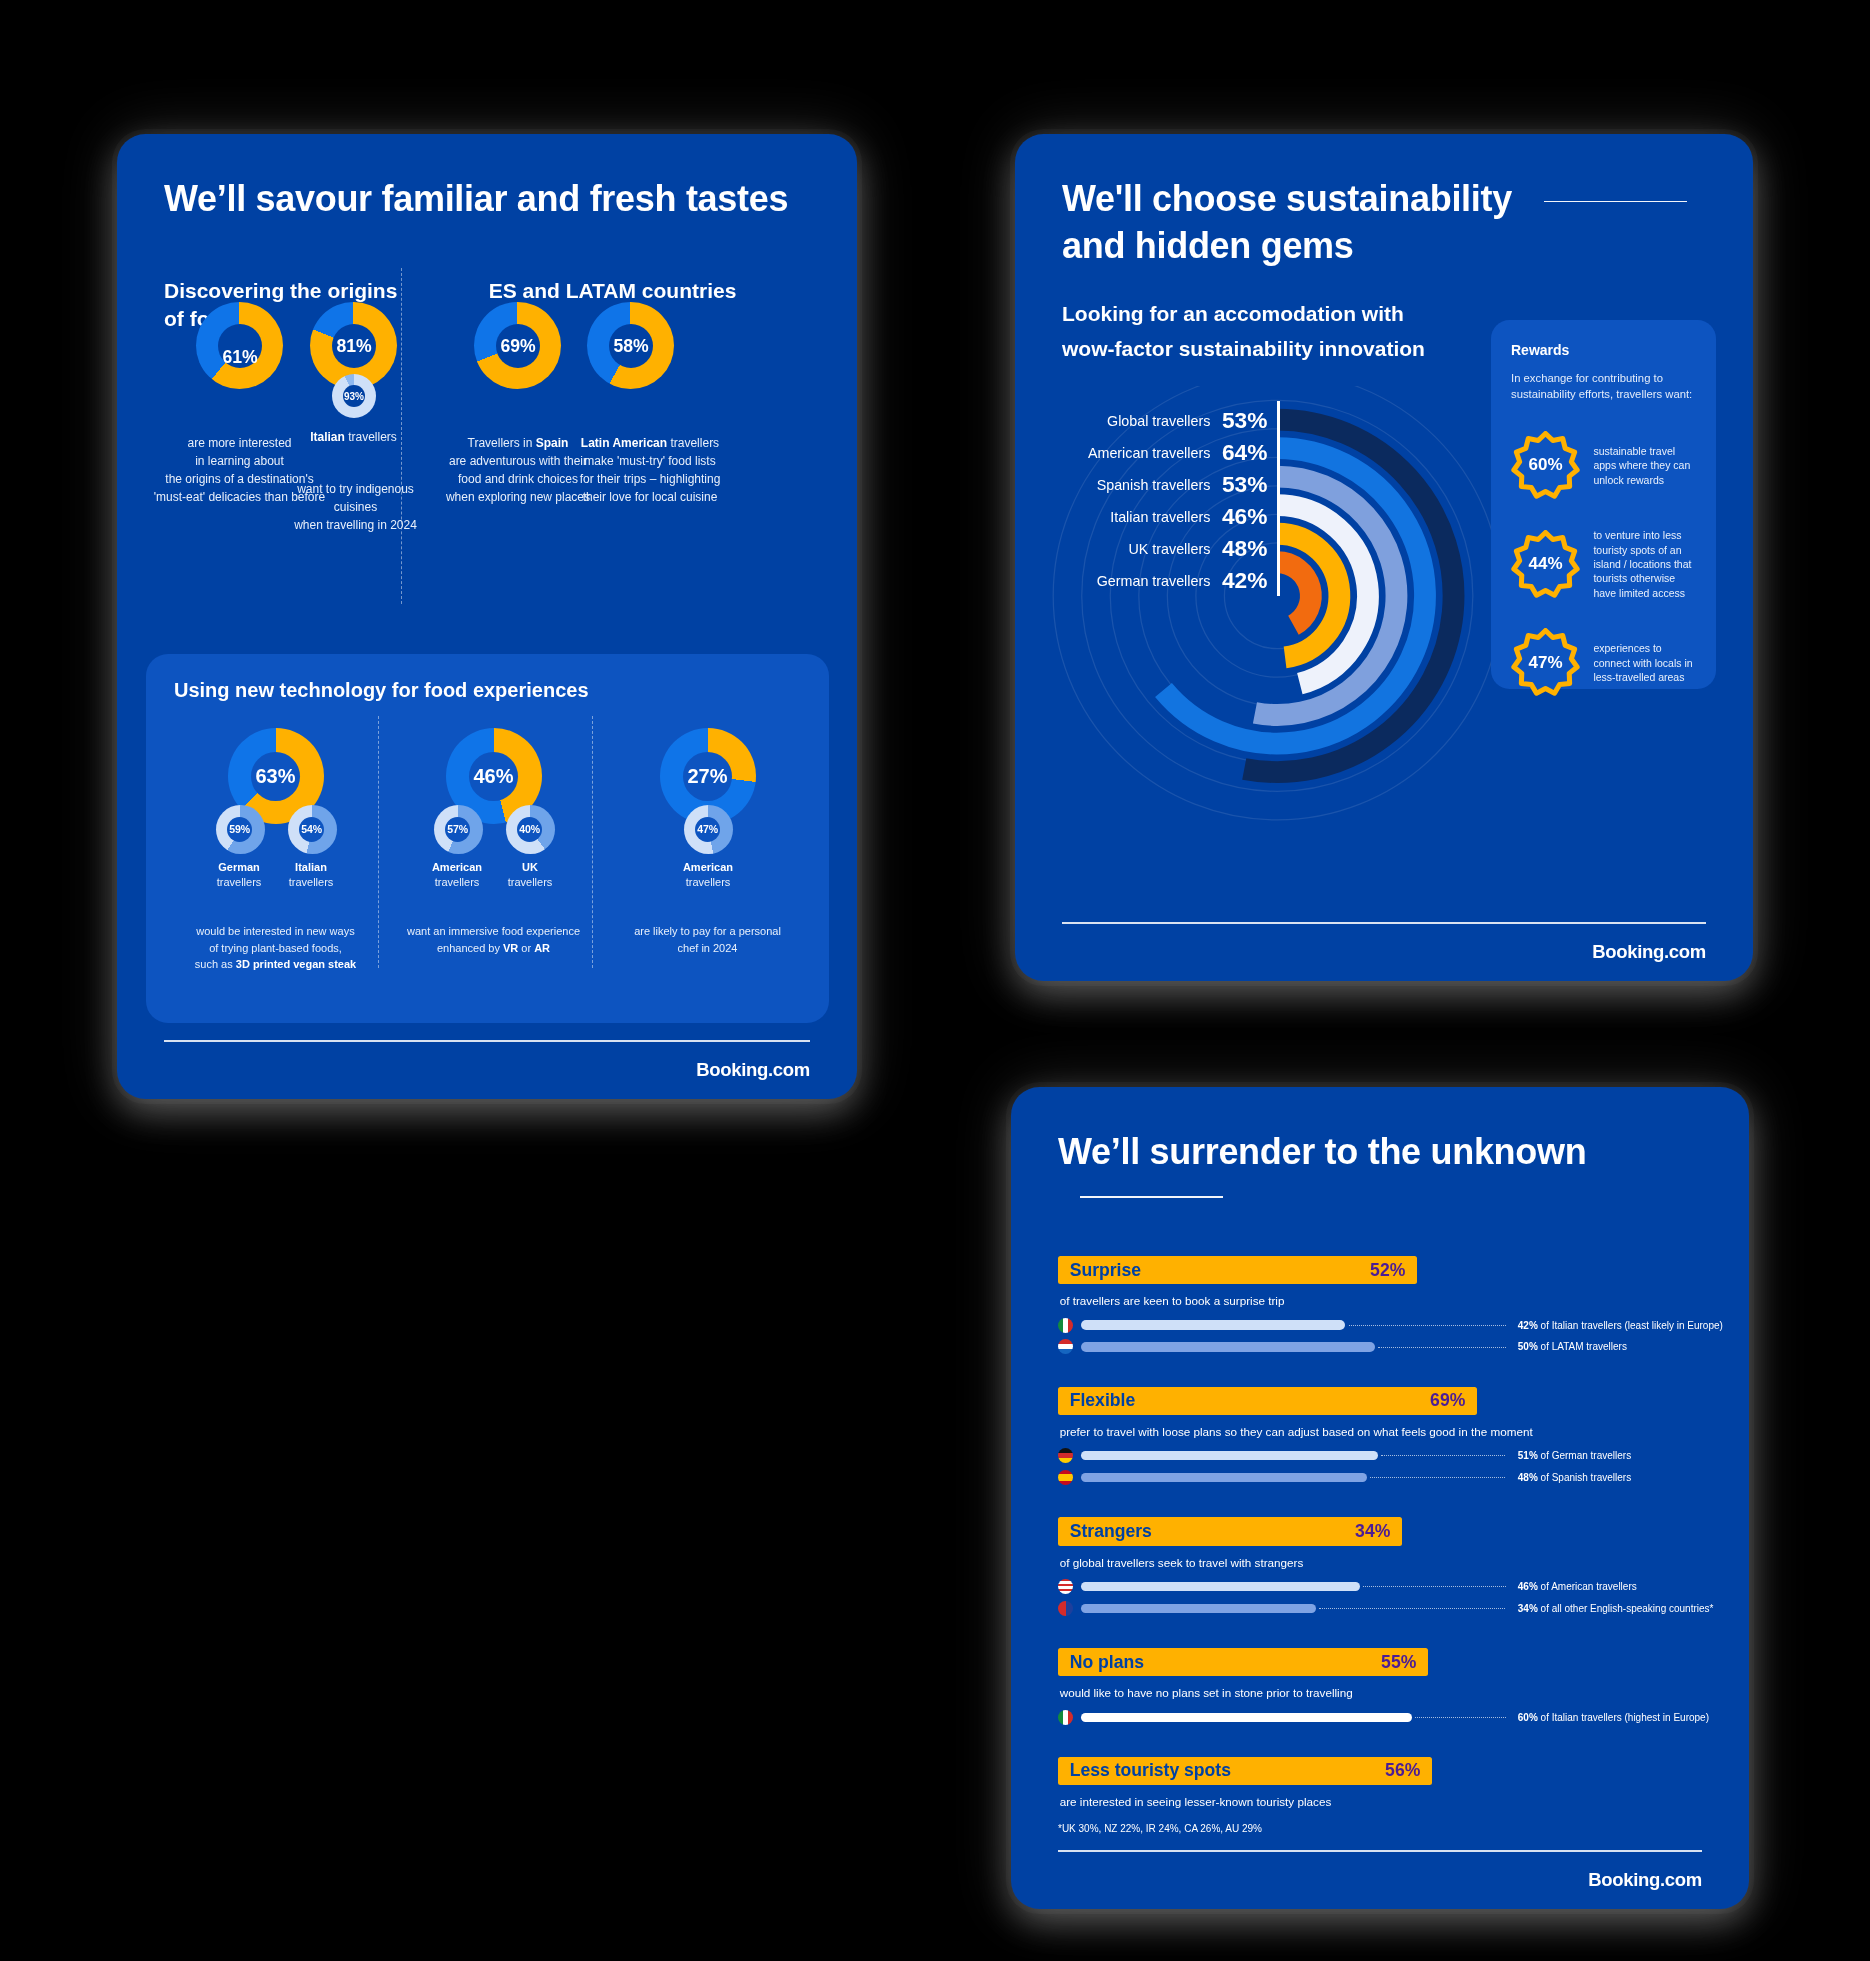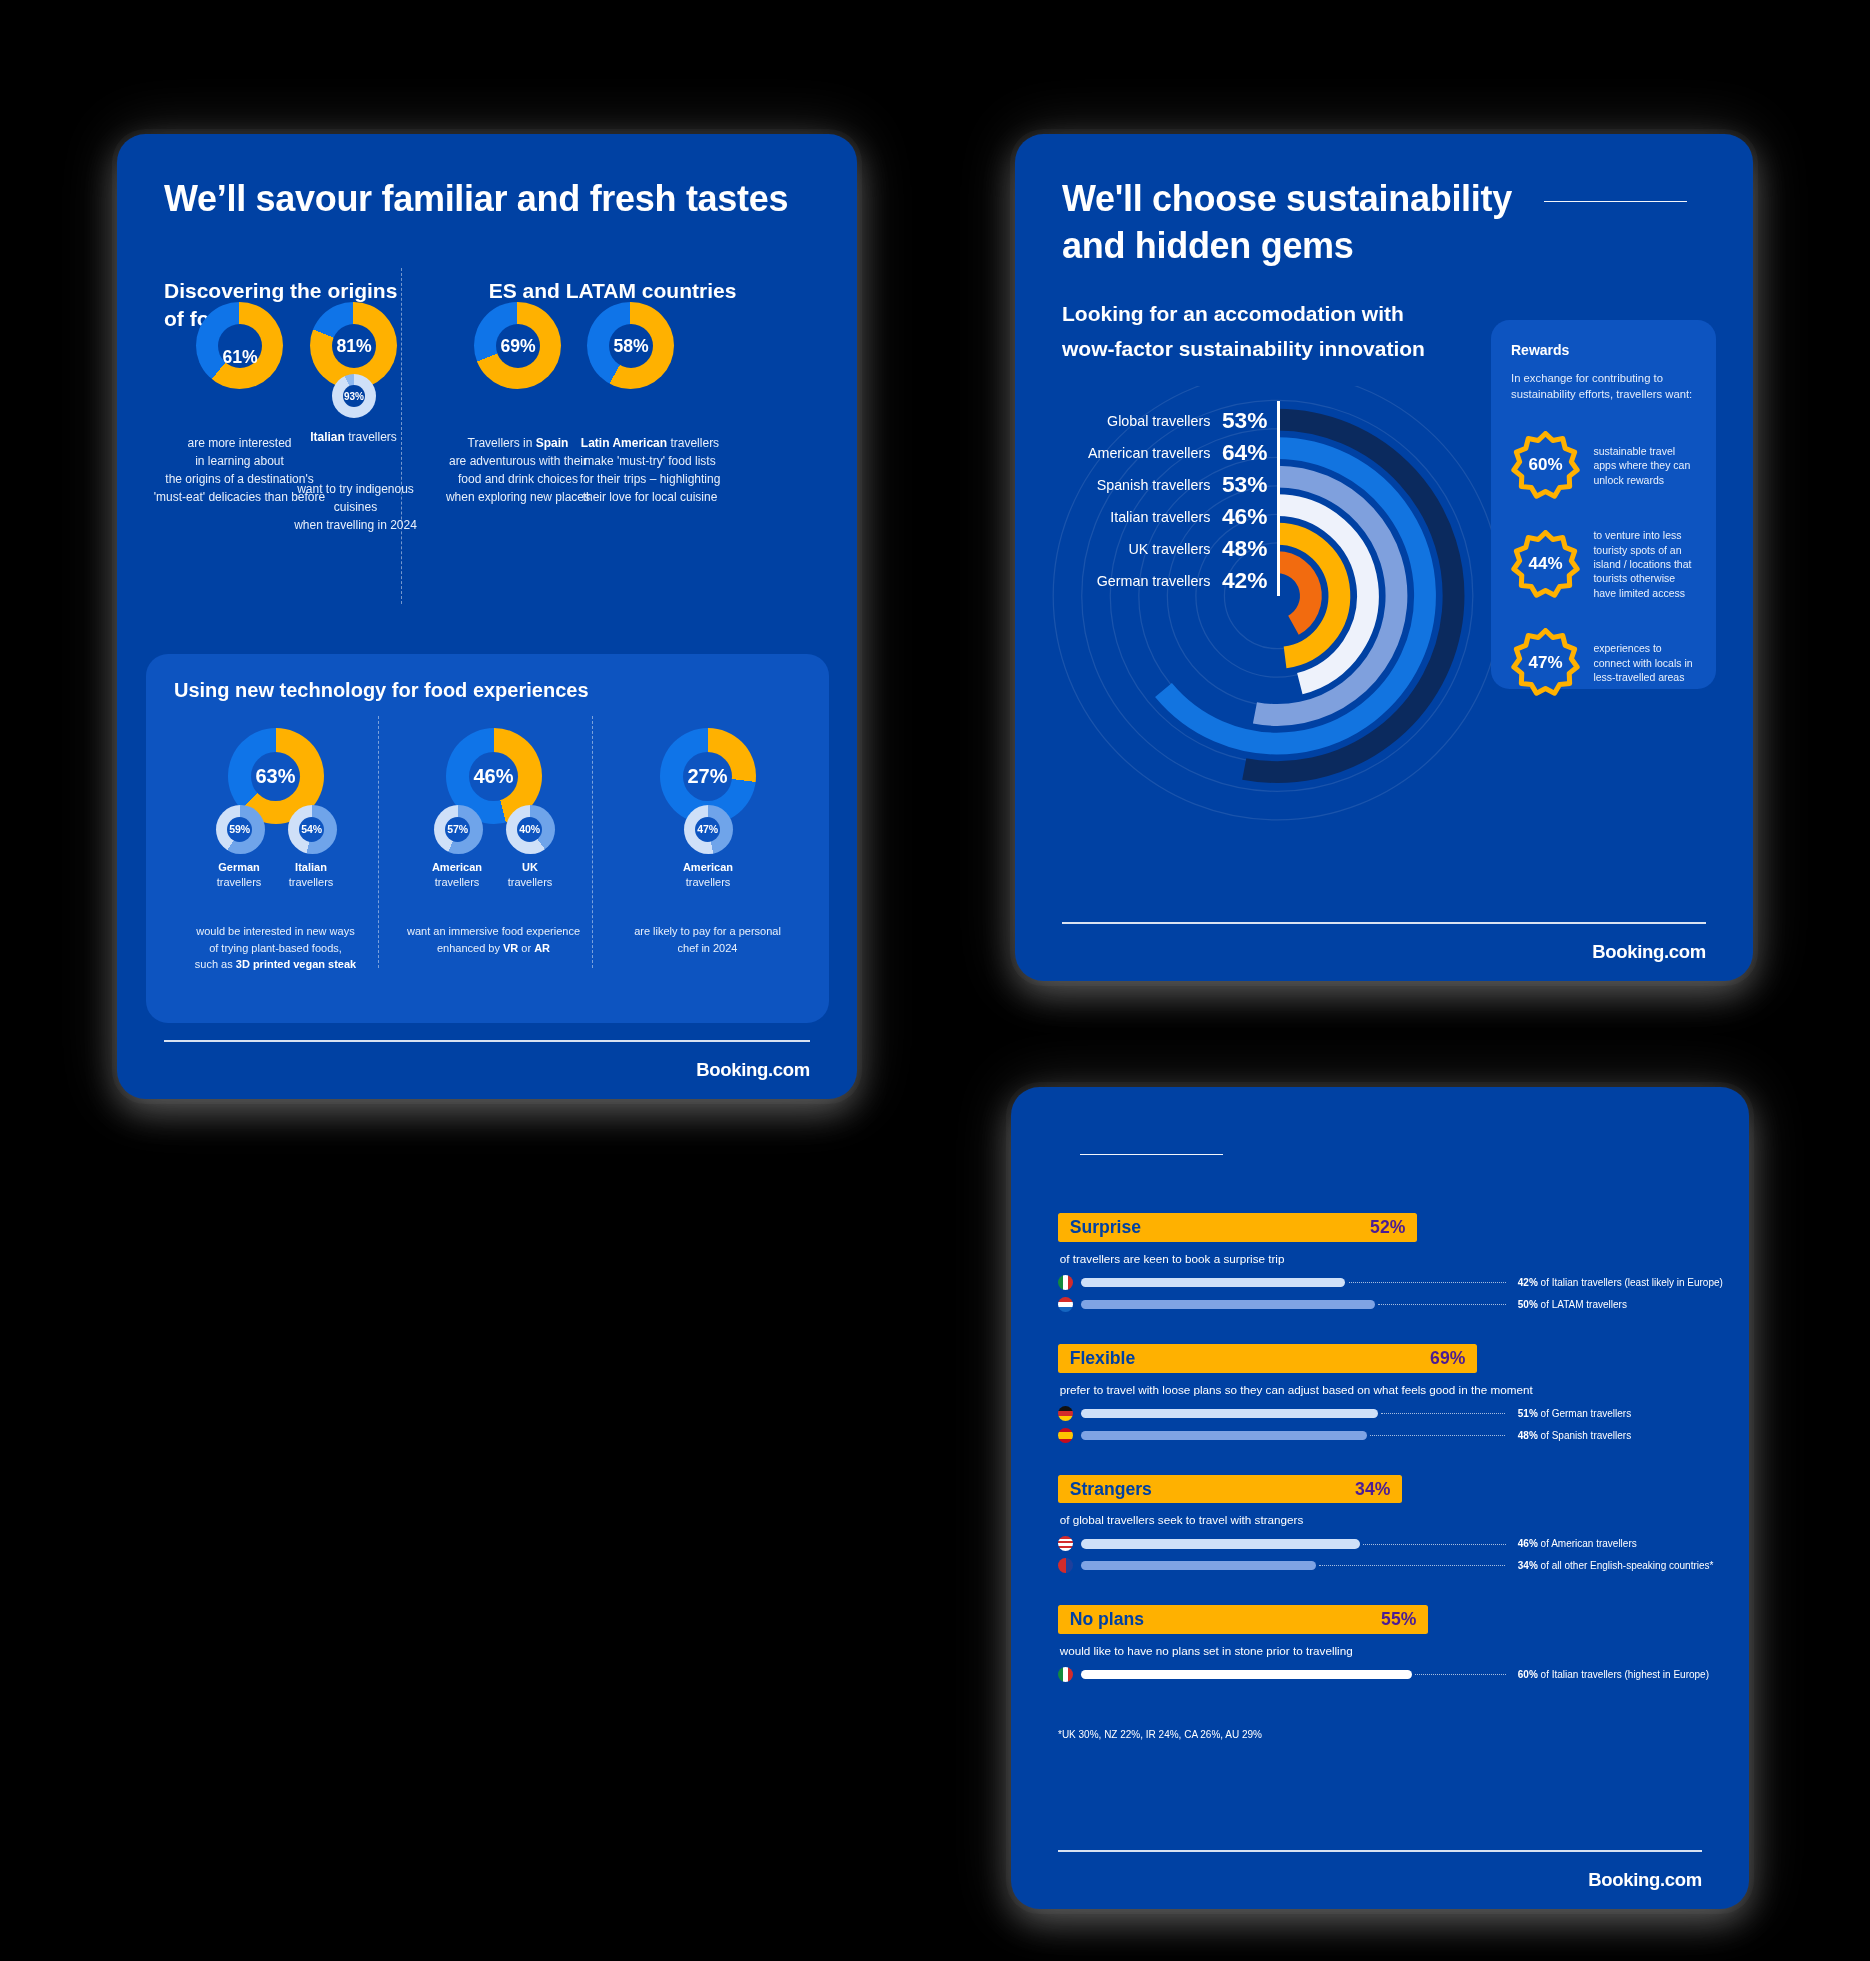--- a/index.html
+++ b/index.html
@@ -299,20 +299,21 @@
     </div>
 
     <div class="brand-rule" style="left:47px;bottom:57px;width:644px;"></div>
     <div class="brand" style="bottom:18.5px;">Booking.com</div>
   </div>
 </div>
 
 <div class="card" id="panel-unknown">
   <div class="p-pad">
     <h1 class="title" style="display:inline-block;">
+      <span>We’ll surrender to the unknown</span>
       <span class="title-rule"></span>
     </h1>
 
     <div id="unknown-groups" style="margin-top:40px;">
         <div class="bargroup">
           <div class="headbar" style="width:359px;">
             <span class="hb-label">Surprise</span>
             <span class="hb-val">52%</span>
           </div>
           <div class="bg-desc">of travellers are keen to book a surprise trip</div>
@@ -405,20 +406,27 @@
               <span style="display:block;width:100%;height:100%;background:linear-gradient(90deg,#128a3c 33%,#fff 33% 66%,#d32b2b 66%);"></span>
             </span>
             <div class="track" style="width:428px;">
               <div class="fill" style="width:331px;background:#ffffff;"></div>
               <div class="dots" style="left:334px;width:91px;"></div>
             </div>
             <div class="note"><b>60%</b> of Italian travellers (highest in Europe)</div>
           </div>
         </div>
         <div style="height:22px"></div>
+        <div class="bargroup">
+          <div class="headbar" style="width:374px;">
+            <span class="hb-label">Less touristy spots</span>
+            <span class="hb-val">56%</span>
+          </div>
+          <div class="bg-desc">are interested in seeing lesser-known touristy places</div>
+        </div>
       </div>
 
     <div class="foot-note">*UK 30%, NZ 22%, IR 24%, CA 26%, AU 29%</div>
 
     <div class="brand-rule" style="left:47px;bottom:57px;width:644px;"></div>
     <div class="brand" style="bottom:18.5px;">Booking.com</div>
   </div>
 </div>
 
 

